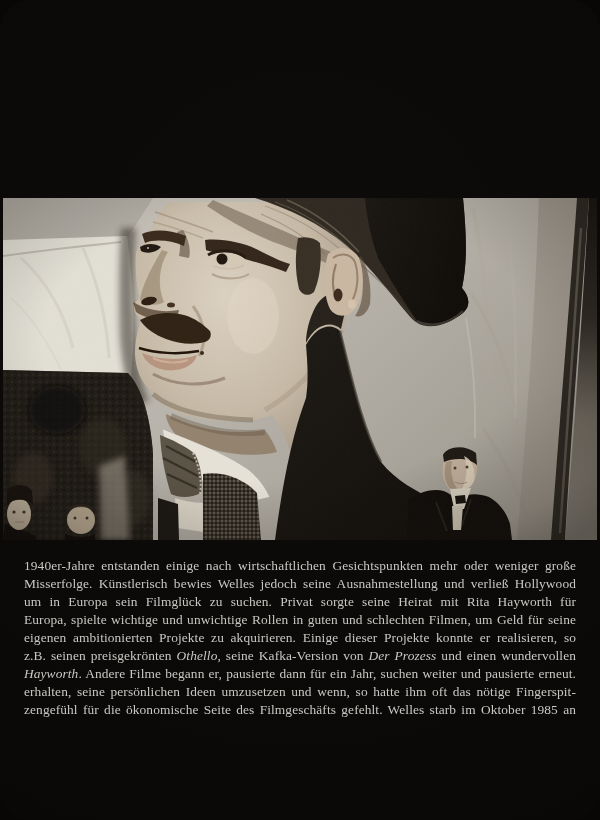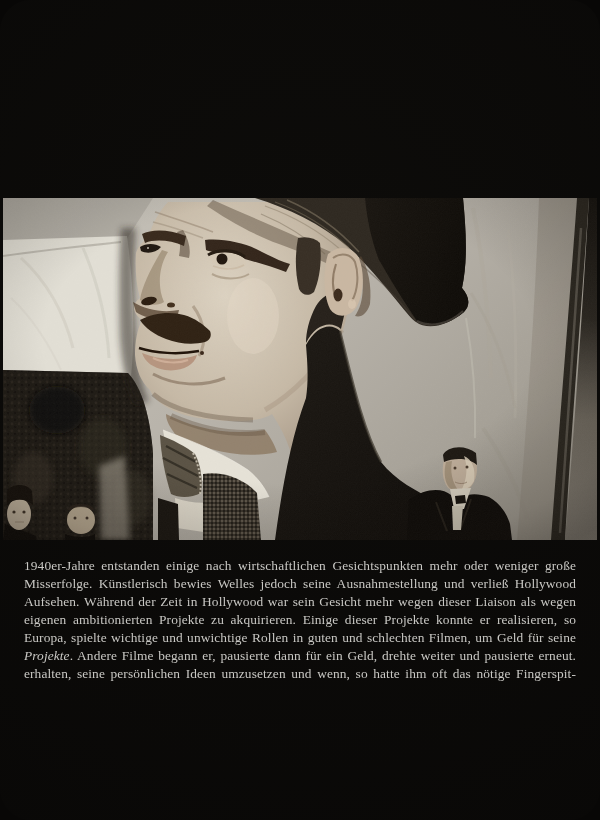--- a/index.html
+++ b/index.html
@@ -218,20 +218,22 @@
       </g>
 
       <rect x="0" y="0" width="594" height="342" fill="url(#vigG)"></rect>
       <rect x="0" y="0" width="594" height="342" filter="url(#grainF)" opacity="0.06"></rect>
     </svg>
   </div>
 
   <div class="textblock" id="text-block">
       <div class="jline"><span>1940er-Jahre entstanden einige nach wirtschaftlichen Gesichtspunkten mehr oder weniger große</span></div>
       <div class="jline"><span>Misserfolge. Künstlerisch bewies Welles jedoch seine Ausnahmestellung und verließ Hollywood bald,</span></div>
-      <div class="jline"><span>Aufsehen. Während der Zeit in Hollywood war sein Gesicht mehr wegen dieser Liaison als wegen</span></div>
+      <div class="jline"><span>um in Europa sein Filmglück zu suchen. Privat sorgte seine Heirat mit Rita Hayworth für</span></div>
+      <div class="jline"><span>Europa, spielte wichtige und unwichtige Rollen in guten und schlechten Filmen, um Geld für seine</span></div>
       <div class="jline"><span>eigenen ambitionierten Projekte zu akquirieren. Einige dieser Projekte konnte er realisieren, so</span></div>
-      <div class="jline"><span>Europa, spielte wichtige und unwichtige Rollen in guten und schlechten Filmen, um Geld für seine</span></div>
-      <div class="jline"><span class="it">Projekte</span><span>. Andere Filme begann er, pausierte dann für ein Geld, drehte weiter und pausierte erneut.</span></div>
+      <div class="jline"><span>z.B. seinen preisgekrönten </span><span class="it">Othello</span><span>, seine Kafka-Version von </span><span class="it">Der Prozess</span><span> und einen wundervollen</span></div>
+      <div class="jline"><span class="it">Hayworth</span><span>. Andere Filme begann er, pausierte dann für ein Jahr, suchen weiter und pausierte erneut.</span></div>
       <div class="jline"><span>erhalten, seine persönlichen Ideen umzusetzen und wenn, so hatte ihm oft das nötige Fingerspit-</span></div>
+      <div class="jline"><span>zengefühl für die ökonomische Seite des Filmgeschäfts gefehlt. Welles starb im Oktober 1985 an</span></div>
     </div>
 
 </div>
 
 </body></html>

